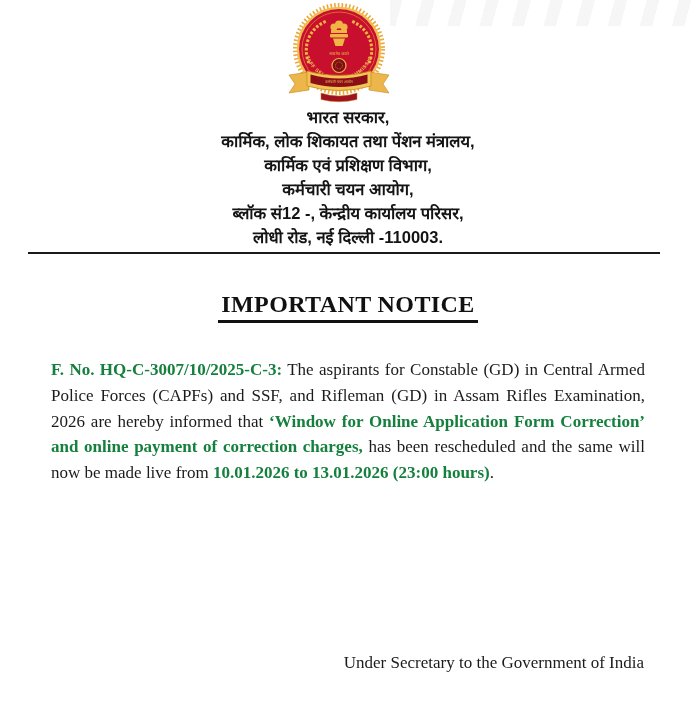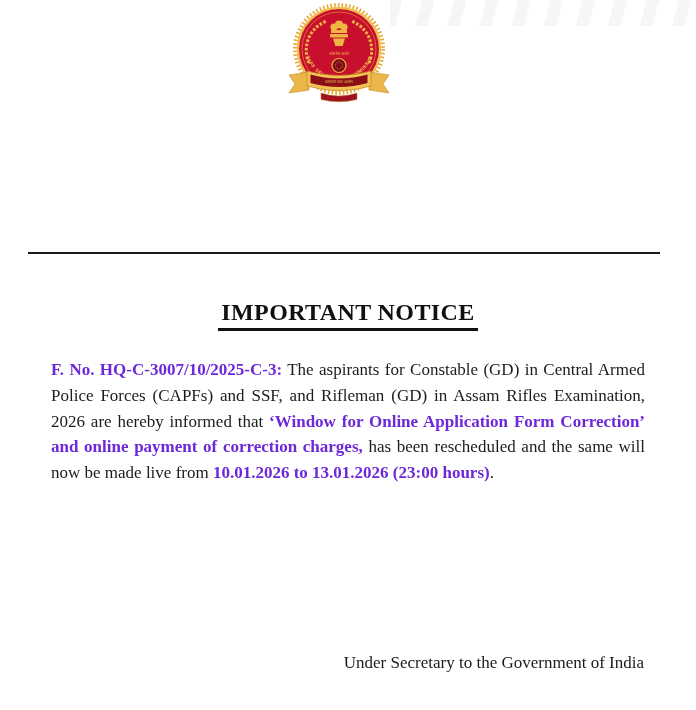--- a/index.html
+++ b/index.html
@@ -46,33 +46,32 @@
     text-align: center;
   }
   .notice-title {
     display: inline-block;
     font-size: 24px;
     font-weight: bold;
     letter-spacing: 0.4px;
     color: #111;
     border-bottom: 3px solid #111;
     padding: 0 3px 2px 3px;
-    margin-top: 8px;
   }
   .para {
     position: absolute;
     left: 51px; width: 594px;
     font-size: 17px;
     line-height: 25.8px;
     text-align: justify;
     color: #1b1b1b;
   }
   .para-1 { top: 357px; }
   .para-2 { top: 531px; }
-  .para b { font-weight: bold; color: #6d28d9; }
+  .para b { font-weight: bold; color: #15803d; }
   .para-num { display: inline-block; width: 54px; }
   .signature {
     position: absolute;
     top: 651px; right: 52px;
     text-align: right;
     font-size: 17px;
     line-height: 24px;
     color: #1b1b1b;
   }
   .sig-line { display: block; }
@@ -120,20 +119,28 @@
     <g>
       <path d="M 16 72 L 36 69 L 36 87 L 16 90 L 22 81 Z" fill="#EDB64A" stroke="#C08A1E" stroke-width="0.6"></path>
       <path d="M 116 72 L 96 69 L 96 87 L 116 90 L 110 81 Z" fill="#EDB64A" stroke="#C08A1E" stroke-width="0.6"></path>
       <path d="M 34 68 Q 66 77 98 68 L 98 83 Q 66 92 34 83 Z" fill="#F2C355" stroke="#C08A1E" stroke-width="0.7"></path>
       <path d="M 37.5 71.5 Q 66 79.5 94.5 71.5 L 94.5 80 Q 66 88 37.5 80 Z" fill="#8C0F18"></path>
       <text x="66" y="79.5" font-size="3.6" fill="#F5C654" text-anchor="middle" font-family="Liberation Sans, sans-serif">कर्मचारी चयन आयोग</text>
       <path d="M 48 90 Q 66 96 84 90 L 84 96.5 Q 66 101 48 96.5 Z" fill="#A01220" stroke="#C08A1E" stroke-width="0.5"></path>
     </g>
   </svg>
 
+  <div class="hindi-header">
+    <div>भारत सरकार,</div>
+    <div>कार्मिक, लोक शिकायत तथा पेंशन मंत्रालय,</div>
+    <div>कार्मिक एवं प्रशिक्षण विभाग,</div>
+    <div>कर्मचारी चयन आयोग,</div>
+    <div>ब्लॉक सं12 -, केन्द्रीय कार्यालय परिसर,</div>
+    <div>लोधी रोड, नई दिल्ली -110003.</div>
+  </div>
 
   <div class="divider"></div>
 
   <div class="notice-title-wrap">
     <span class="notice-title">IMPORTANT NOTICE</span>
   </div>
 
   <div class="para para-1">
     <b>F. No. HQ-C-3007/10/2025-C-3:</b><span> The aspirants for Constable (GD) in Central Armed Police Forces (CAPFs) and SSF, and Rifleman (GD) in Assam Rifles Examination, 2026 are hereby informed that </span><b>‘Window for Online Application Form Correction’ and online payment of correction charges,</b><span> has been rescheduled and the same will now be made live from </span><b>10.01.2026 to 13.01.2026 (23:00 hours)</b><span>.</span>
   </div>

